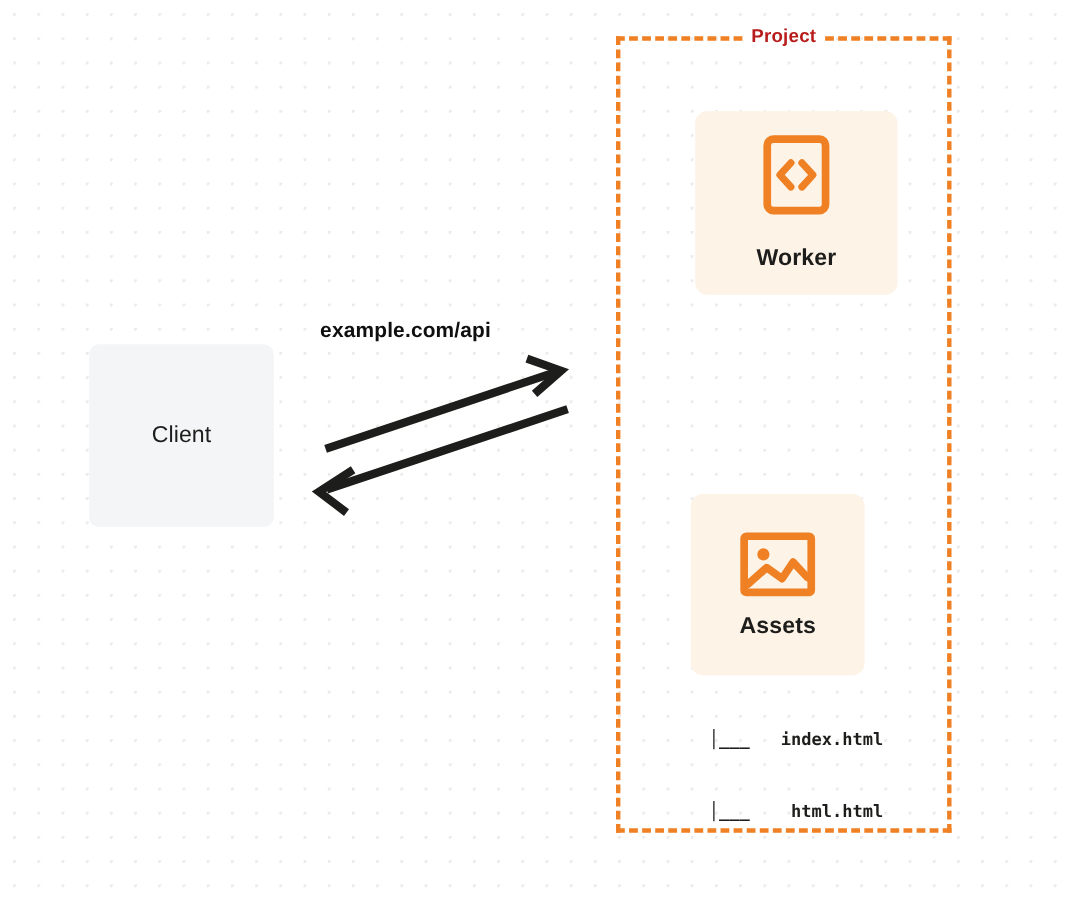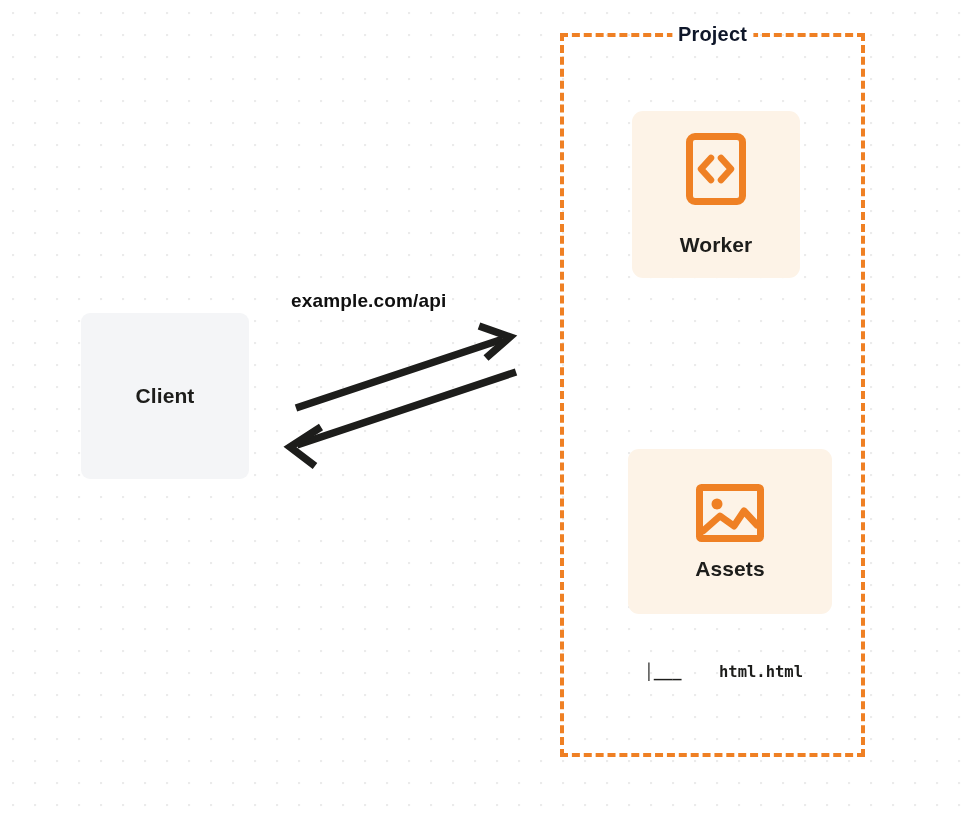--- a/index.html
+++ b/index.html
@@ -33,21 +33,21 @@
     width: 168px;
     height: 166px;
     background: #f4f5f7;
     border-radius: 9px;
     display: flex;
     align-items: center;
     justify-content: center;
   }
   #client-node .node-label {
     font-size: 21px;
-    font-weight: bold;
+    font-weight: normal;
     color: #1d1d1b;
     letter-spacing: 0.1px;
   }
 
   
   #arrows-layer {
     position: absolute;
     left: 0;
     top: 0;
     width: 980px;
@@ -75,48 +75,48 @@
     box-sizing: border-box;
     border: 4px dashed #ef8024;
   }
   #project-title {
     position: absolute;
     left: 50%;
     top: -14px;
     transform: translateX(-50%);
     background: #ffffff;
     padding: 0 6px;
-    font-size: 20px;
-    font-weight: bold;
-    color: #0f172a;
+    font-size: 17px;
+    font-weight: bold;
+    color: #b91c1c;
     letter-spacing: 0.2px;
     white-space: nowrap;
   }
 
   
   .service-card {
     position: absolute;
     background: #fdf3e7;
     border-radius: 11px;
     display: flex;
     flex-direction: column;
     align-items: center;
     justify-content: center;
   }
   #worker-card {
     left: 632px;
-    top: 111px;
-    width: 168px;
+    top: 101px;
+    width: 184px;
     height: 167px;
     gap: 13px;
   }
   #assets-card {
     left: 628px;
     top: 449px;
-    width: 204px;
+    width: 158px;
     height: 165px;
   }
   .service-card .card-icon {
     display: block;
     line-height: 0;
     margin-bottom: 14px;
   }
   .service-card .card-label {
     font-size: 21px;
     font-weight: bold;
@@ -186,17 +186,18 @@
       <svg width="70" height="60" viewBox="0 0 70 60" fill="none" xmlns="http://www.w3.org/2000/svg">
         <rect x="4.5" y="4.5" width="61" height="51" rx="2" stroke="#ef8024" stroke-width="7"></rect>
         <circle cx="22" cy="21" r="5.5" fill="#ef8024"></circle>
         <polyline points="8,48 25,33 39,43 49,28 62,42" stroke="#ef8024" stroke-width="7" stroke-linecap="round" stroke-linejoin="round" fill="none"></polyline>
       </svg>
     </span>
     <span class="card-label">Assets</span>
   </div>
 
   <div id="file-tree">
+    <span class="tree-row">│___   index.html</span>
     <span class="tree-row">│___    html.html</span>
     
   </div>
 
 </div>
 
 </body></html>

